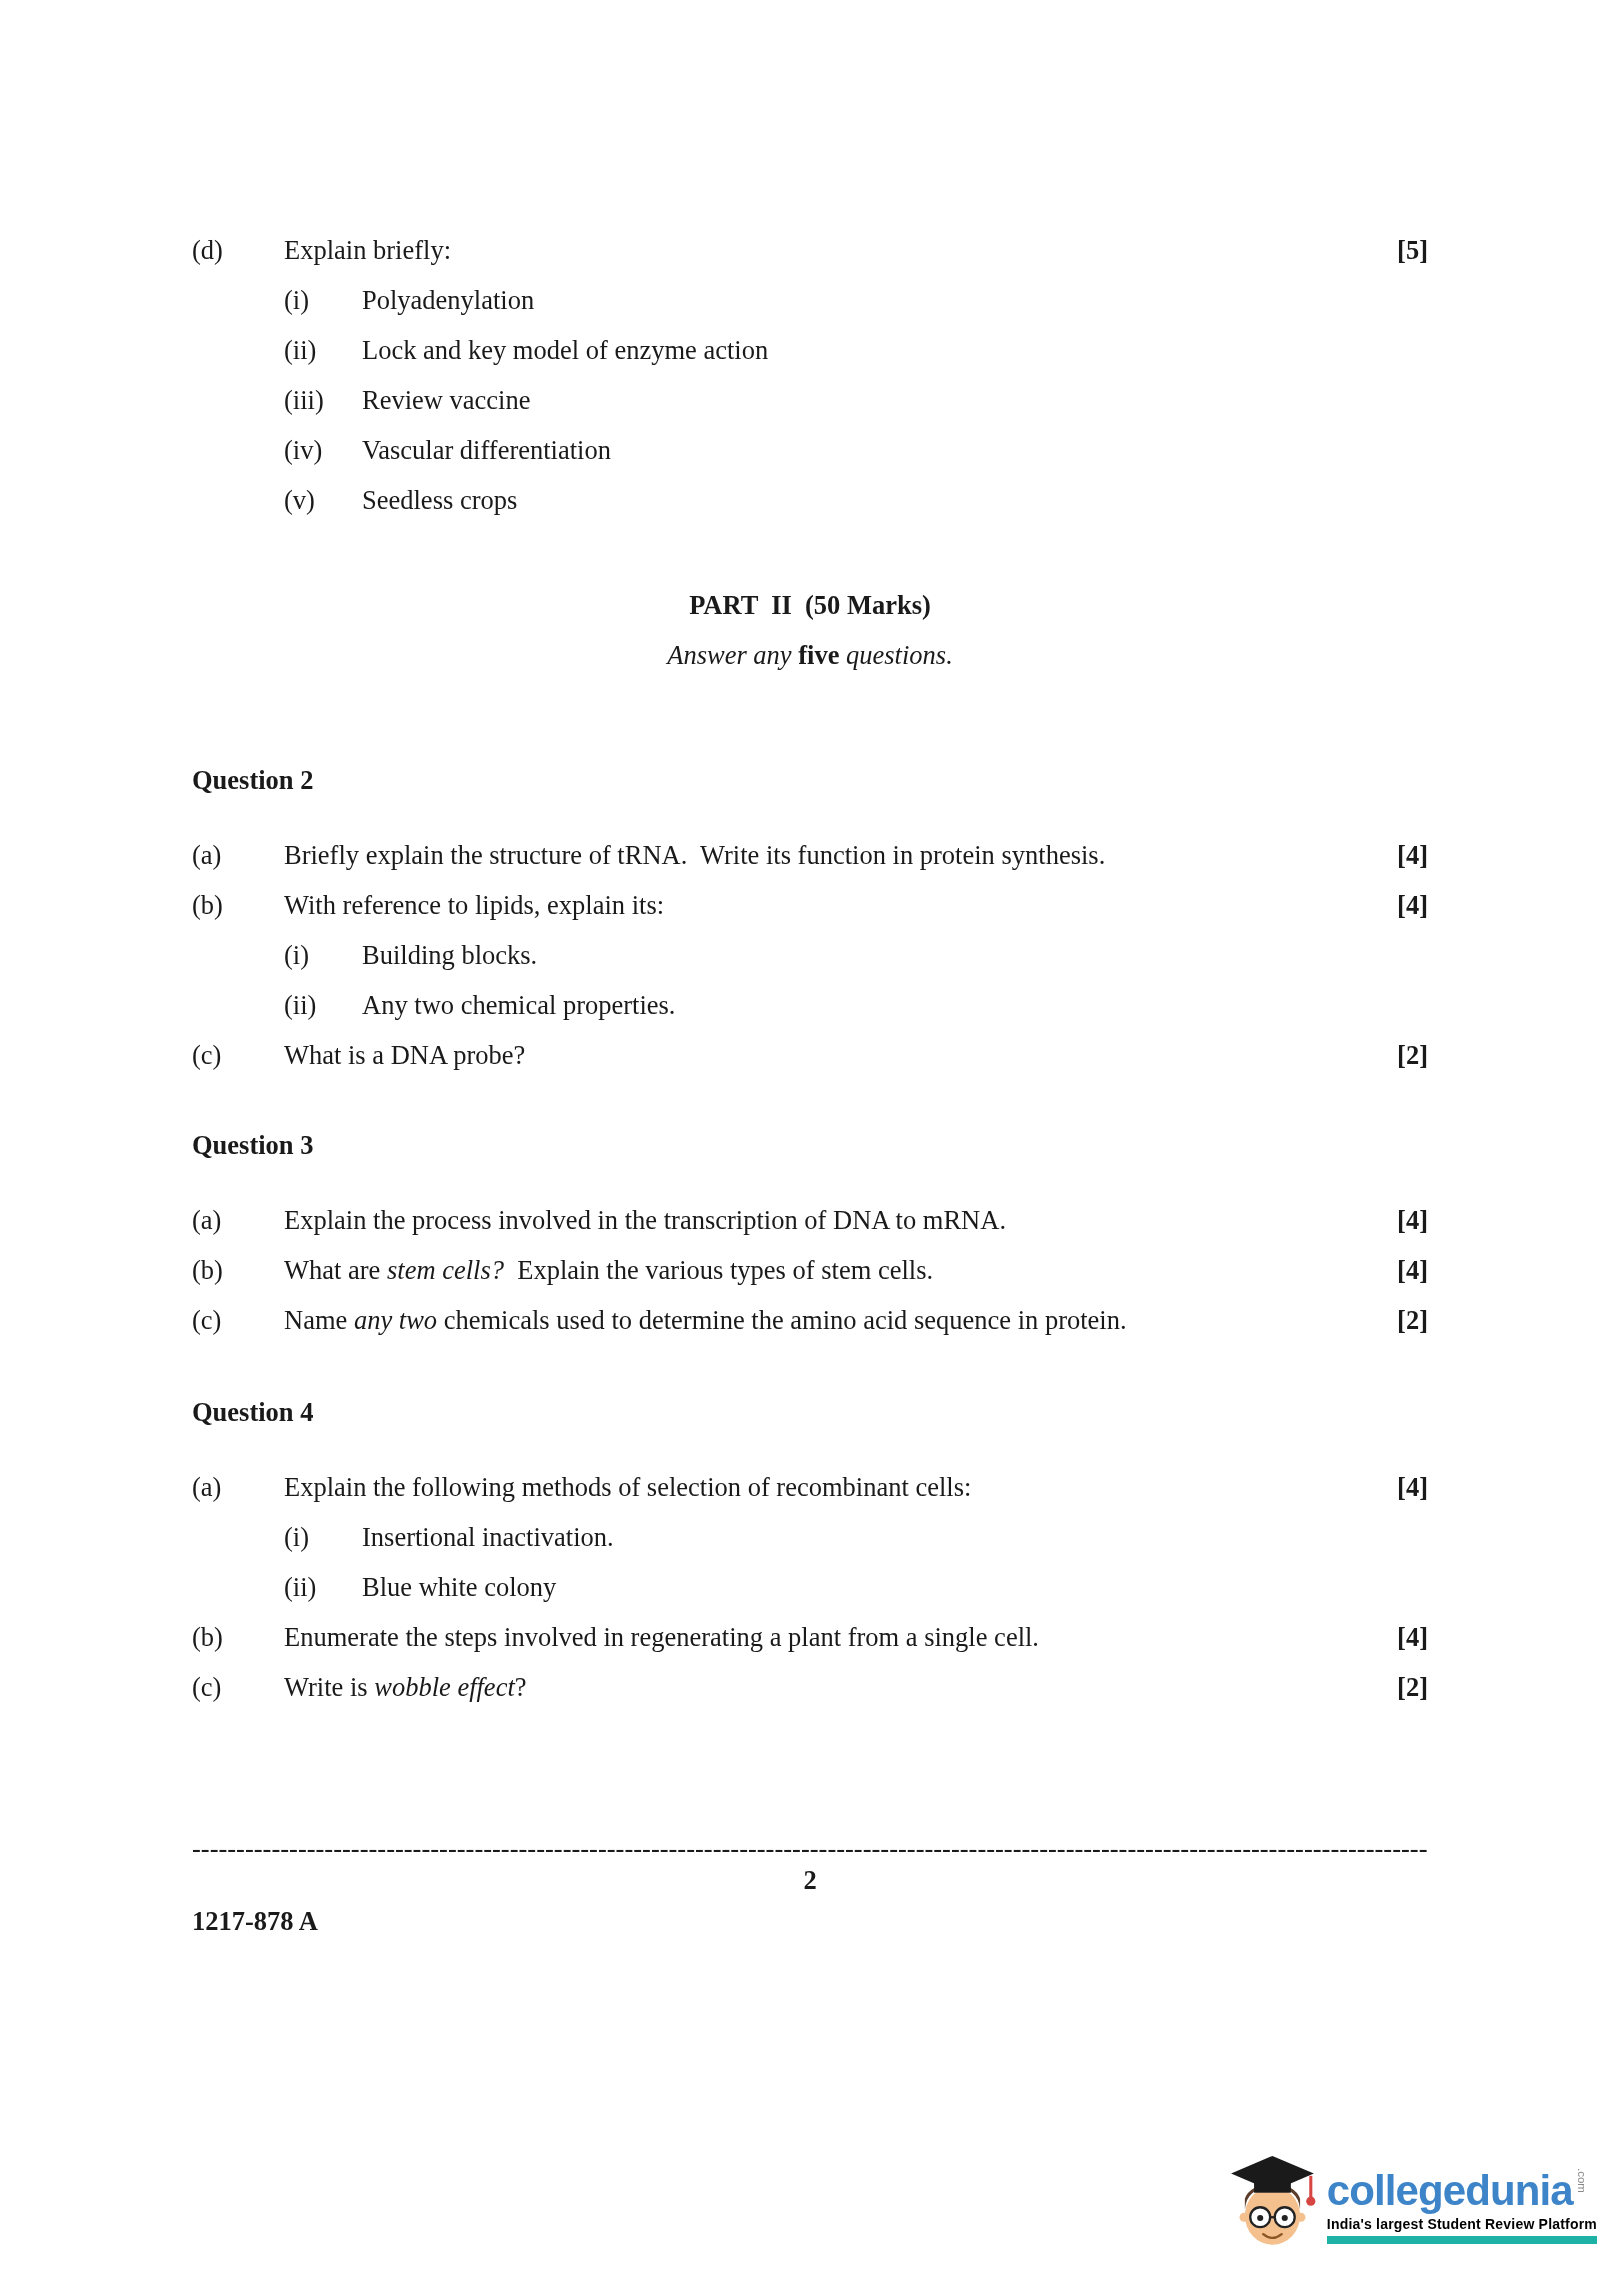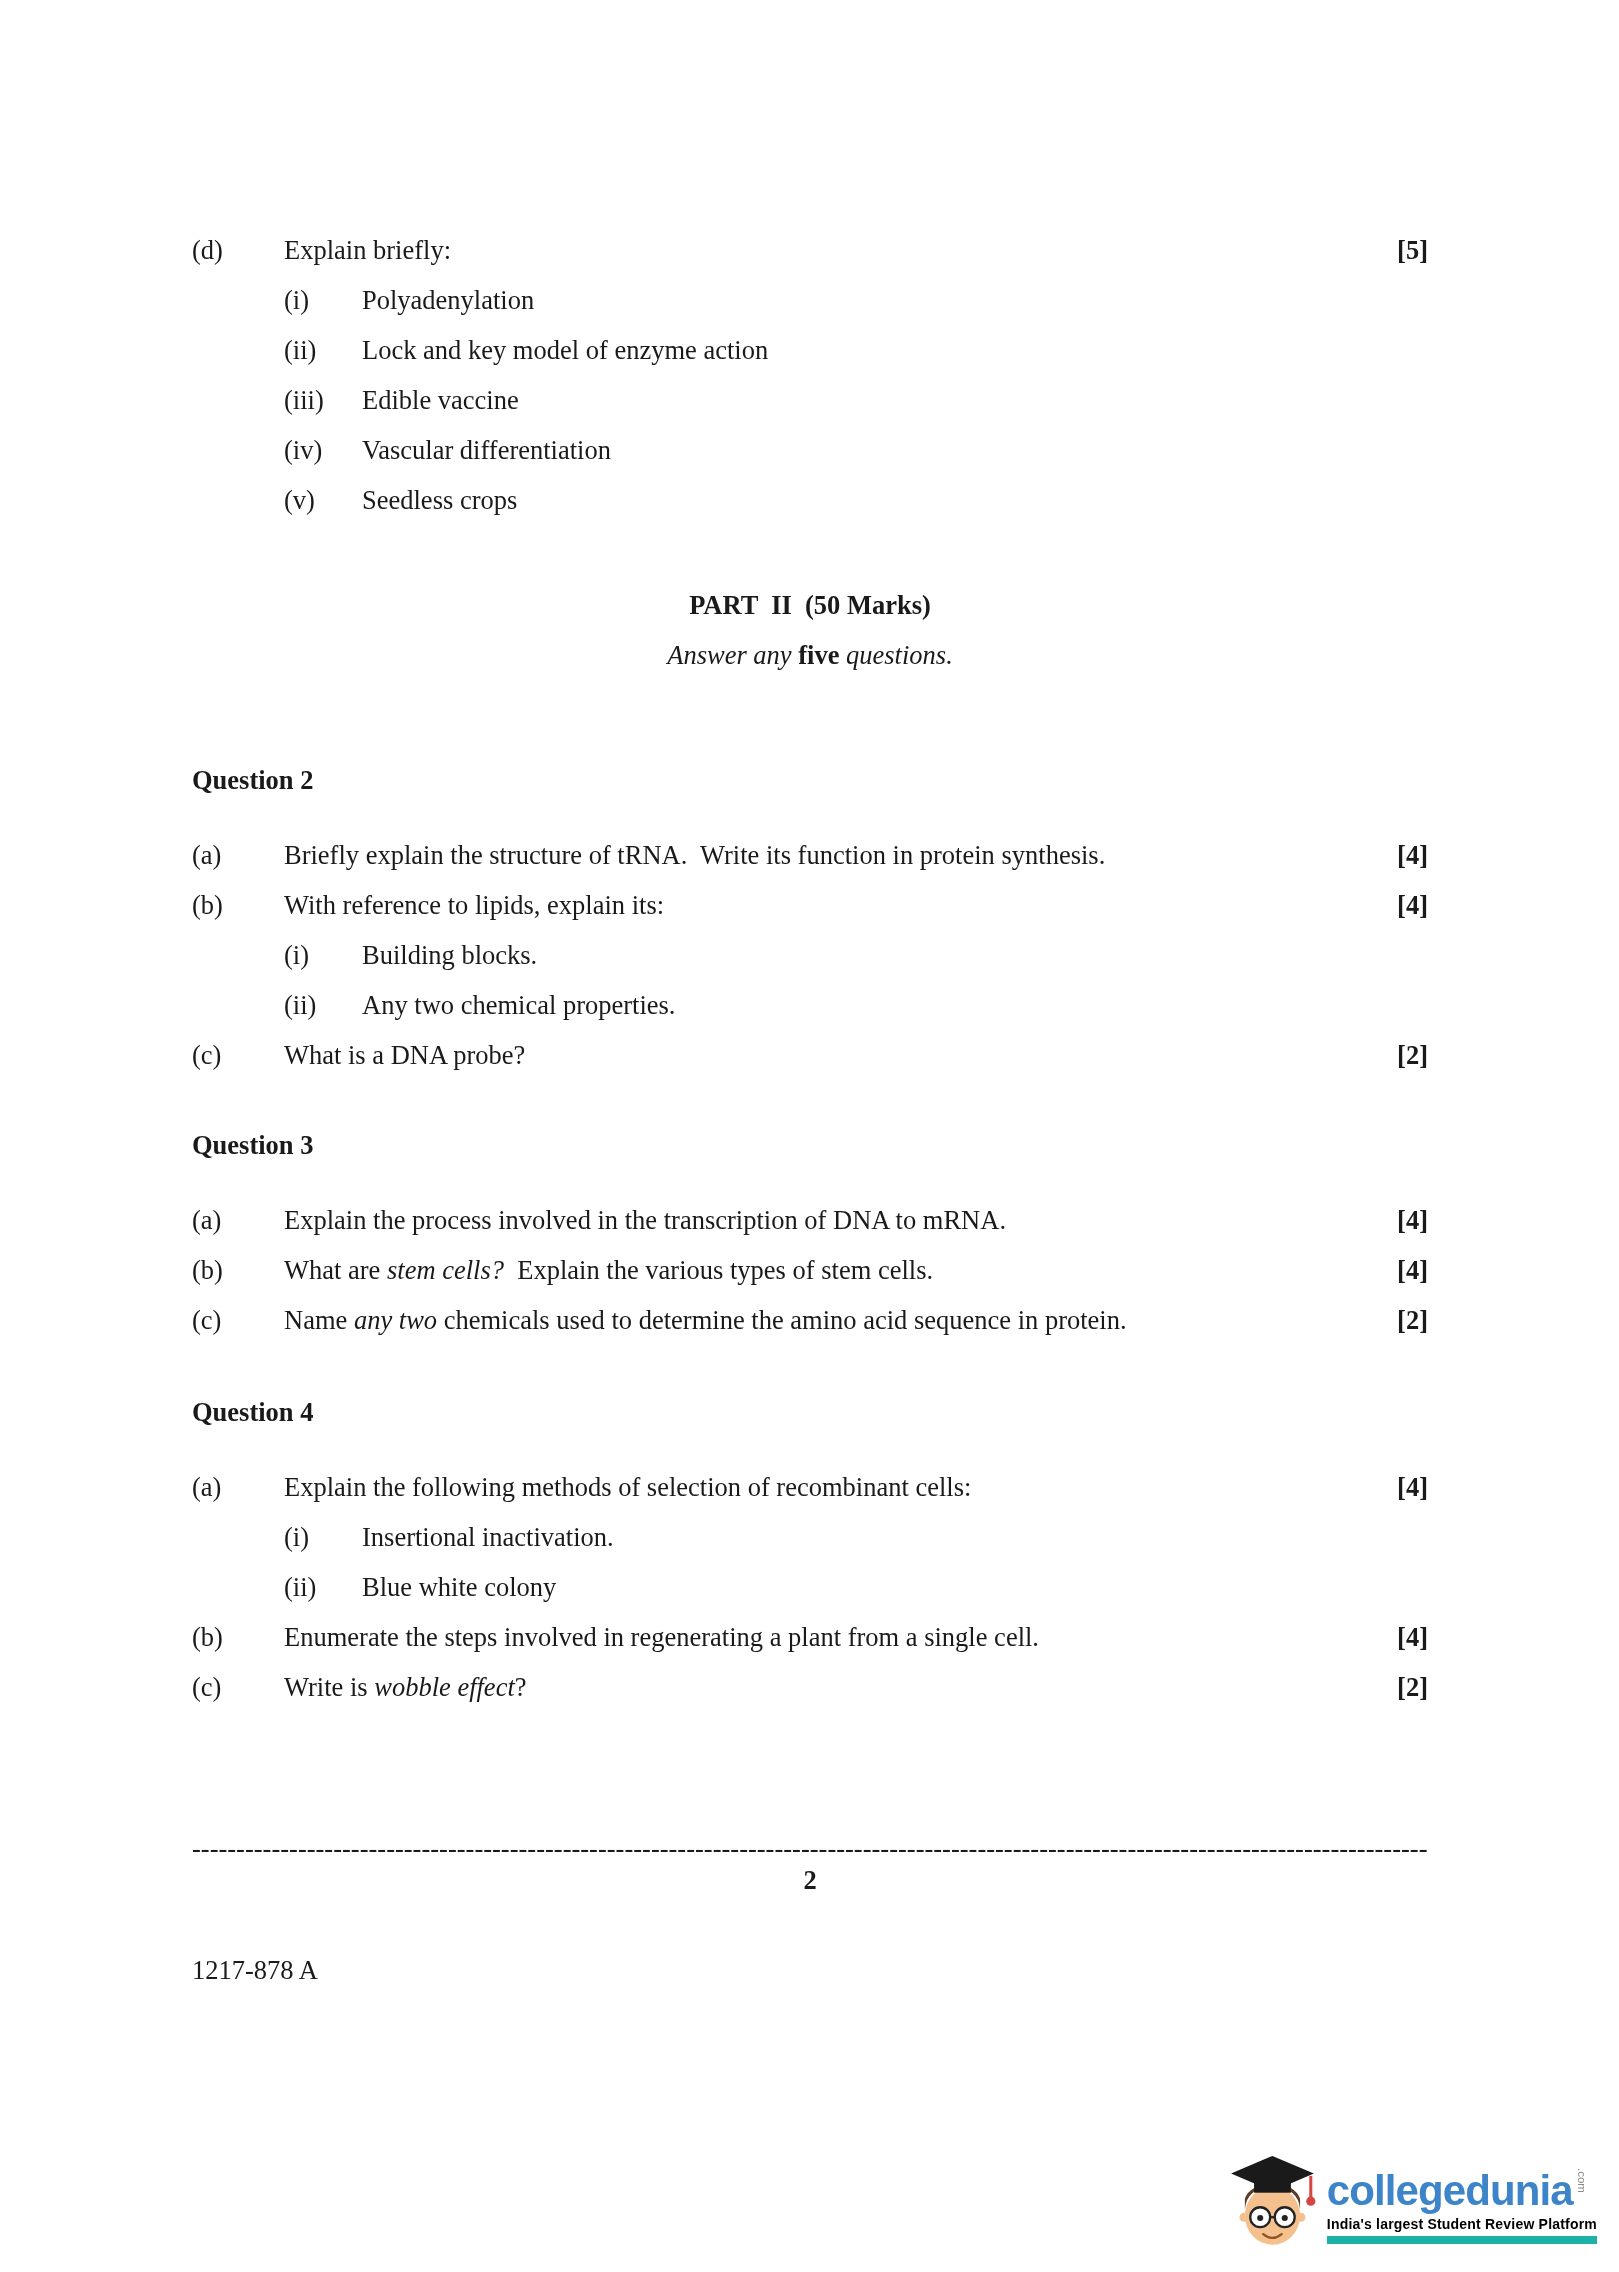--- a/index.html
+++ b/index.html
@@ -33,22 +33,22 @@
   .it{font-style:italic;}
   .dashline{
     position:absolute;left:192px;right:192px;top:1833px;
     line-height:30px;white-space:nowrap;overflow:hidden;
   }
   .pagenum{
     position:absolute;left:192px;right:192px;top:1863px;
     text-align:center;font-weight:bold;line-height:35px;
   }
   .footcode{
-    position:absolute;left:192px;top:1953px;
-    font-weight:normal;line-height:35px;
+    position:absolute;left:192px;top:1904px;
+    font-weight:bold;line-height:35px;
   }
   
   .logo{
     position:absolute;right:23px;bottom:12.4px;
     display:flex;align-items:center;
     font-family:"Liberation Sans", sans-serif;
   }
   .mascot{width:92px;height:109px;margin-right:7px;flex-shrink:0;}
   .logo-text{display:flex;flex-direction:column;}
   .brand-row{display:flex;align-items:flex-start;}
@@ -74,21 +74,21 @@
     <div class="row sub">
       <span class="sublbl">(i)</span>
       <span class="txt">Polyadenylation</span>
     </div>
     <div class="row sub">
       <span class="sublbl">(ii)</span>
       <span class="txt">Lock and key model of enzyme action</span>
     </div>
     <div class="row sub">
       <span class="sublbl">(iii)</span>
-      <span class="txt">Edible vaccine</span>
+      <span class="txt">Review vaccine</span>
     </div>
     <div class="row sub">
       <span class="sublbl">(iv)</span>
       <span class="txt">Vascular differentiation</span>
     </div>
     <div class="row sub">
       <span class="sublbl">(v)</span>
       <span class="txt">Seedless crops</span>
     </div>
 

